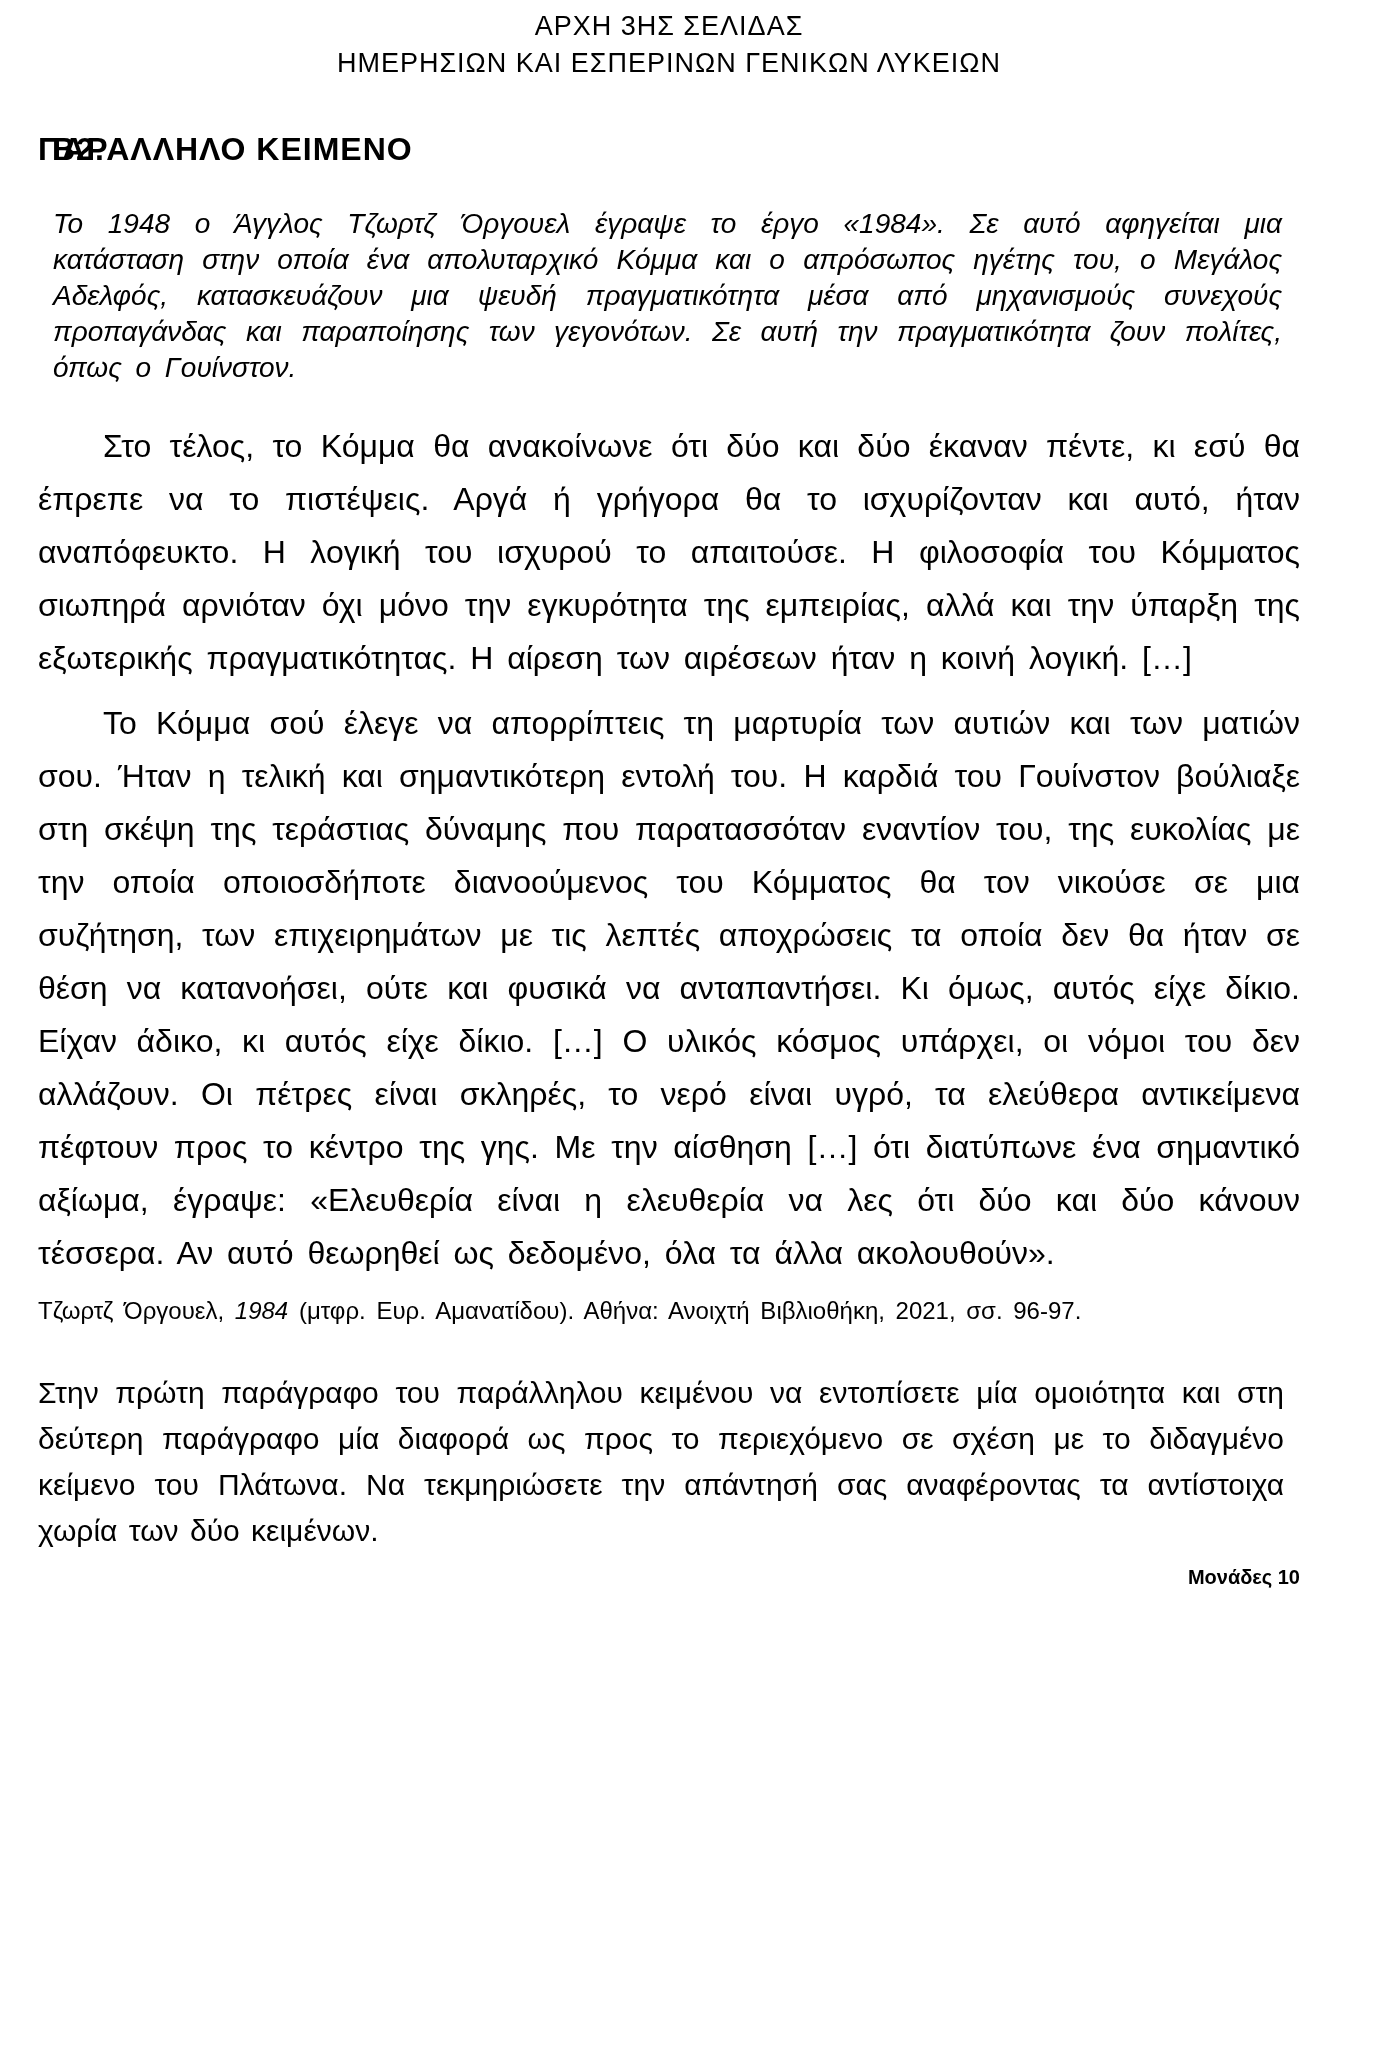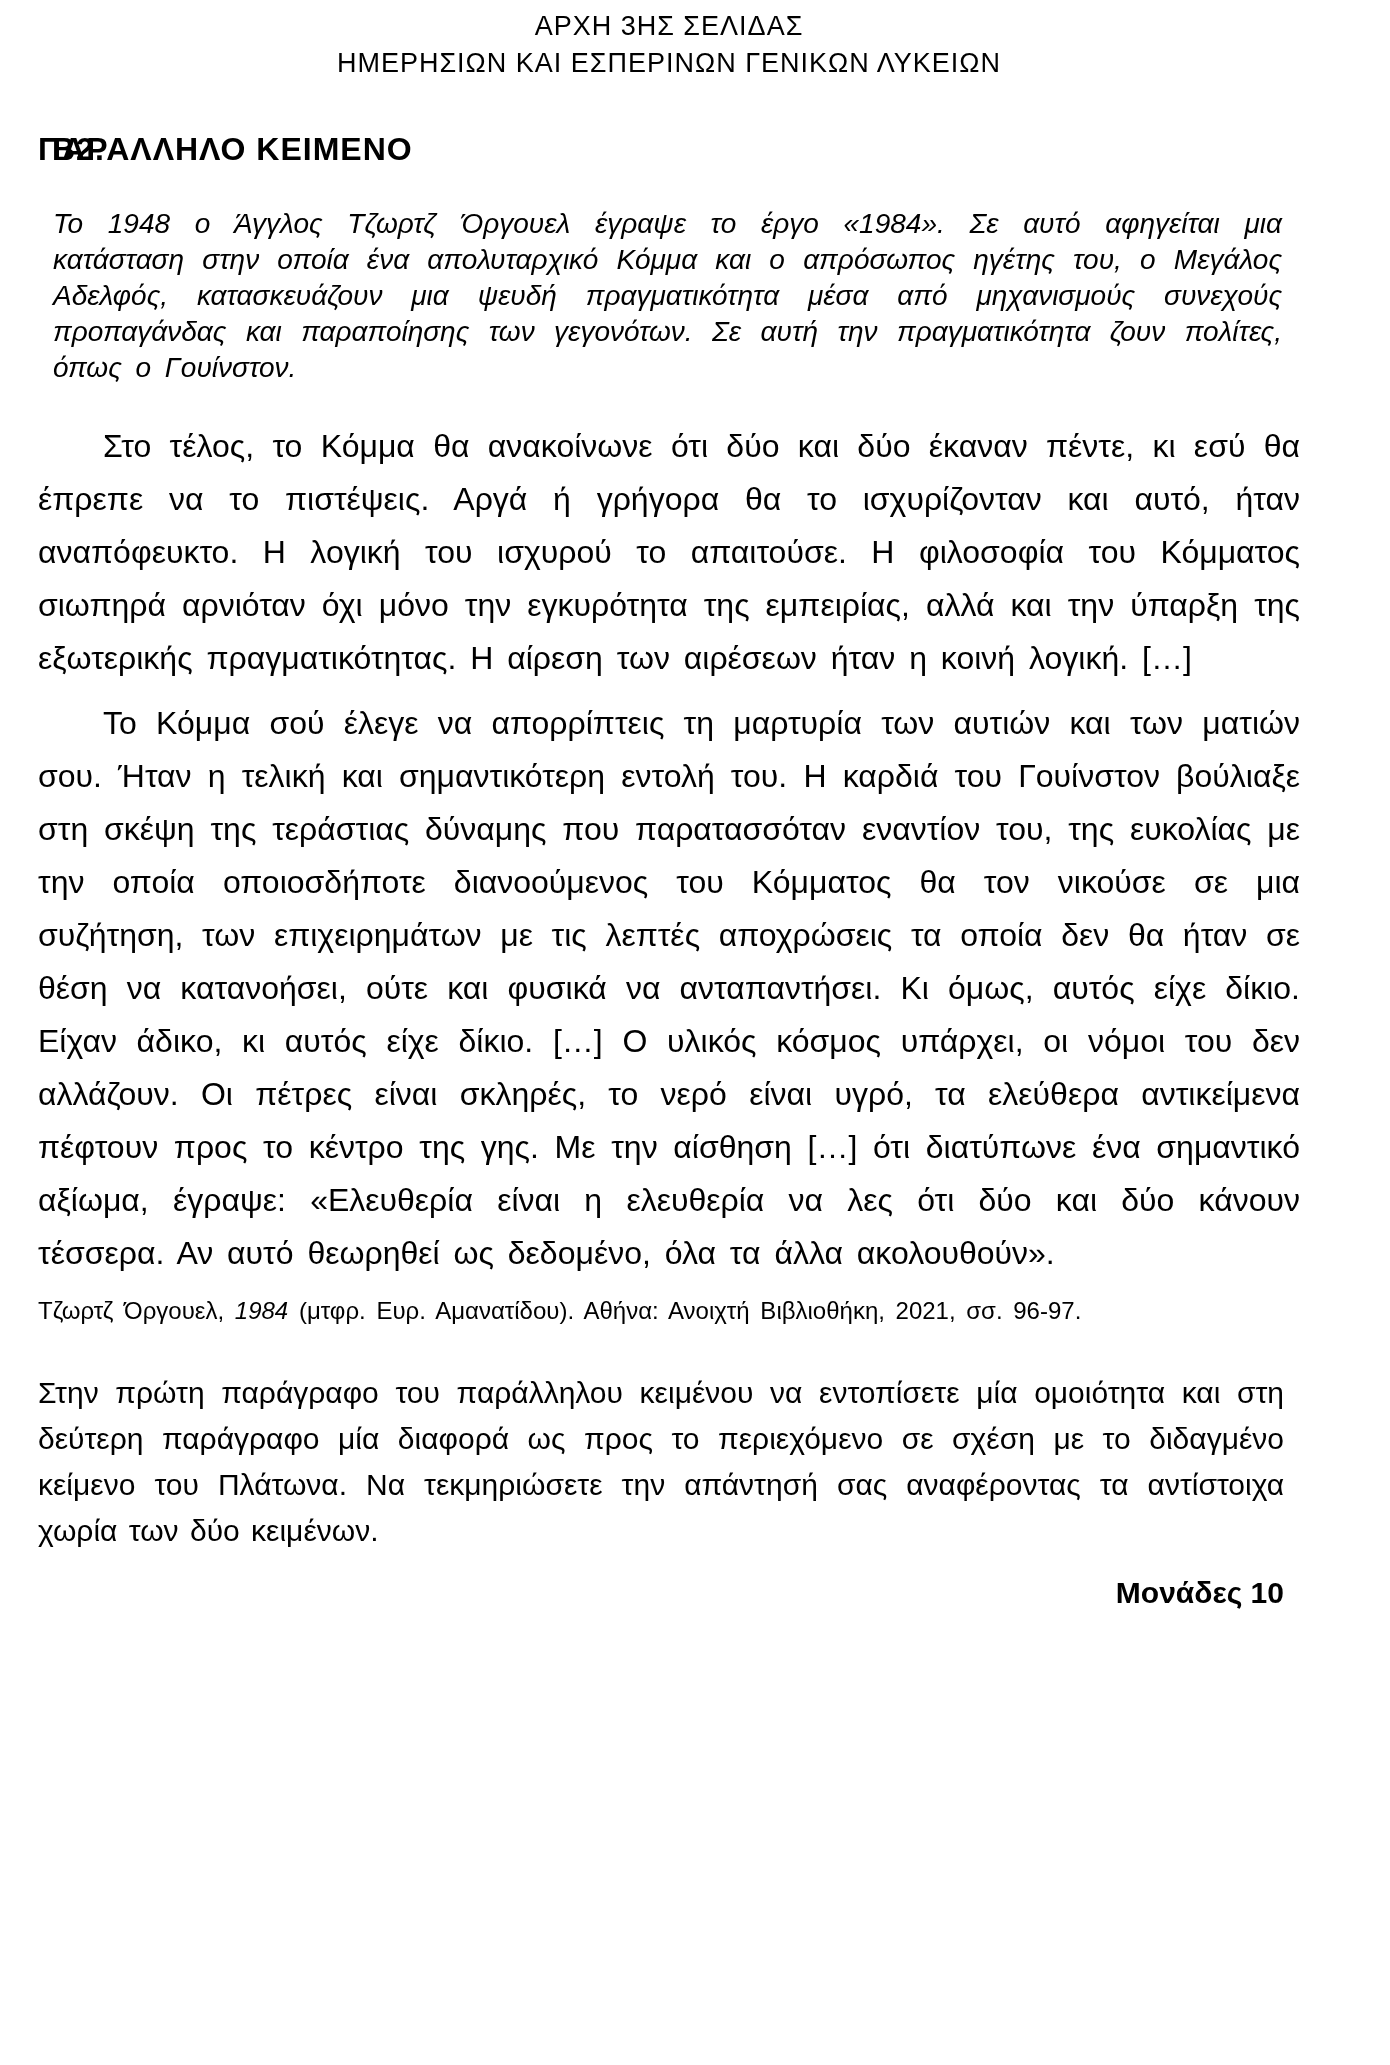--- a/index.html
+++ b/index.html
@@ -75,22 +75,22 @@
     font-style: italic;
   }
   .question {
     margin: 40px 16px 0 0;
     font-size: 30px;
     line-height: 46px;
     text-align: justify;
     word-spacing: 3px;
   }
   .points {
-    margin: 16px;
-    font-size: 30px;
+    margin: 0;
+    font-size: 20px;
     line-height: 46px;
     font-weight: 700;
     text-align: right;
   }
   .page-footer {
     margin-top: 112px;
     text-align: center;
     font-size: 30px;
     line-height: 34px;
     letter-spacing: 1px;

